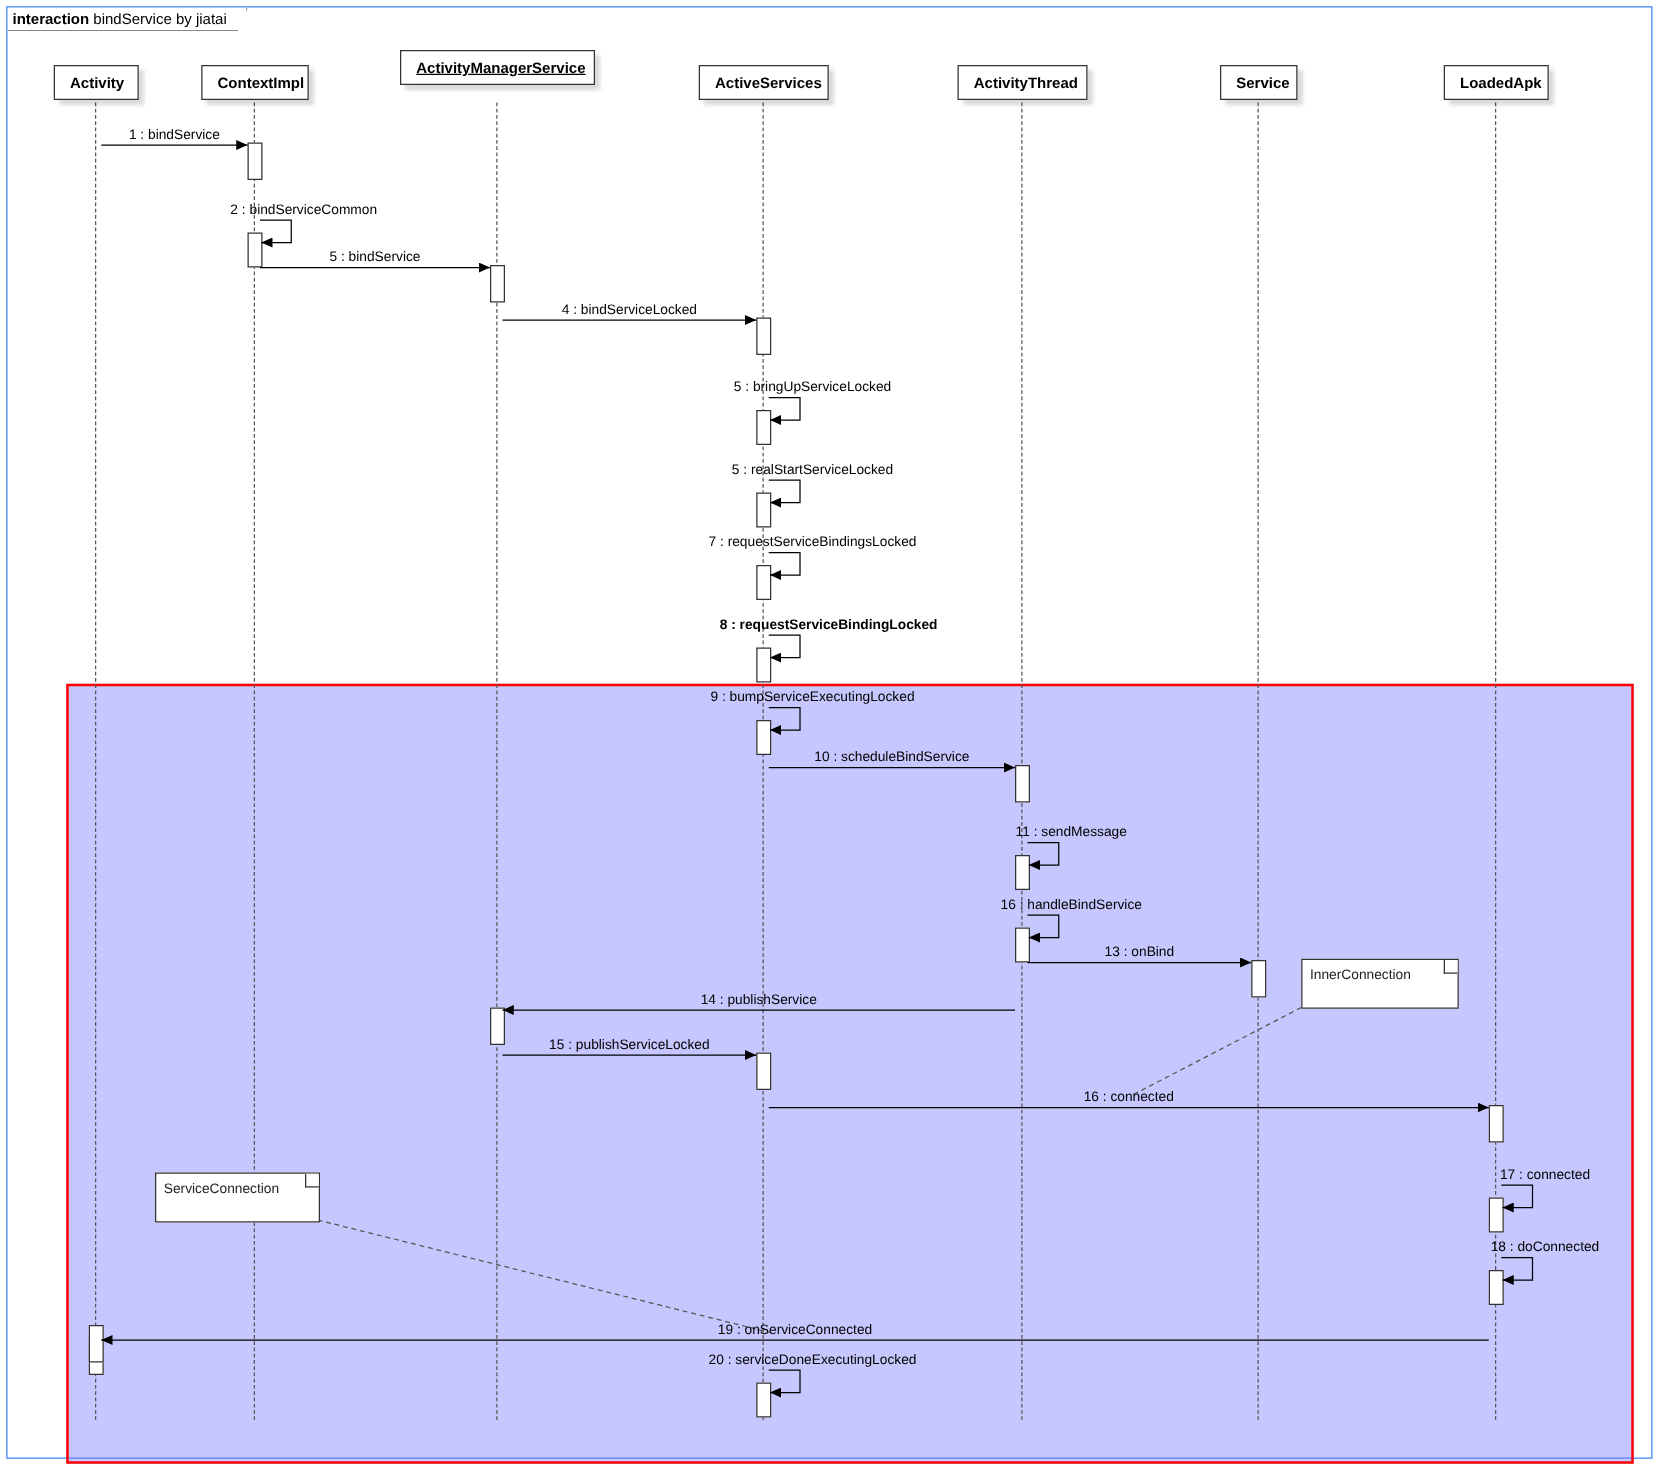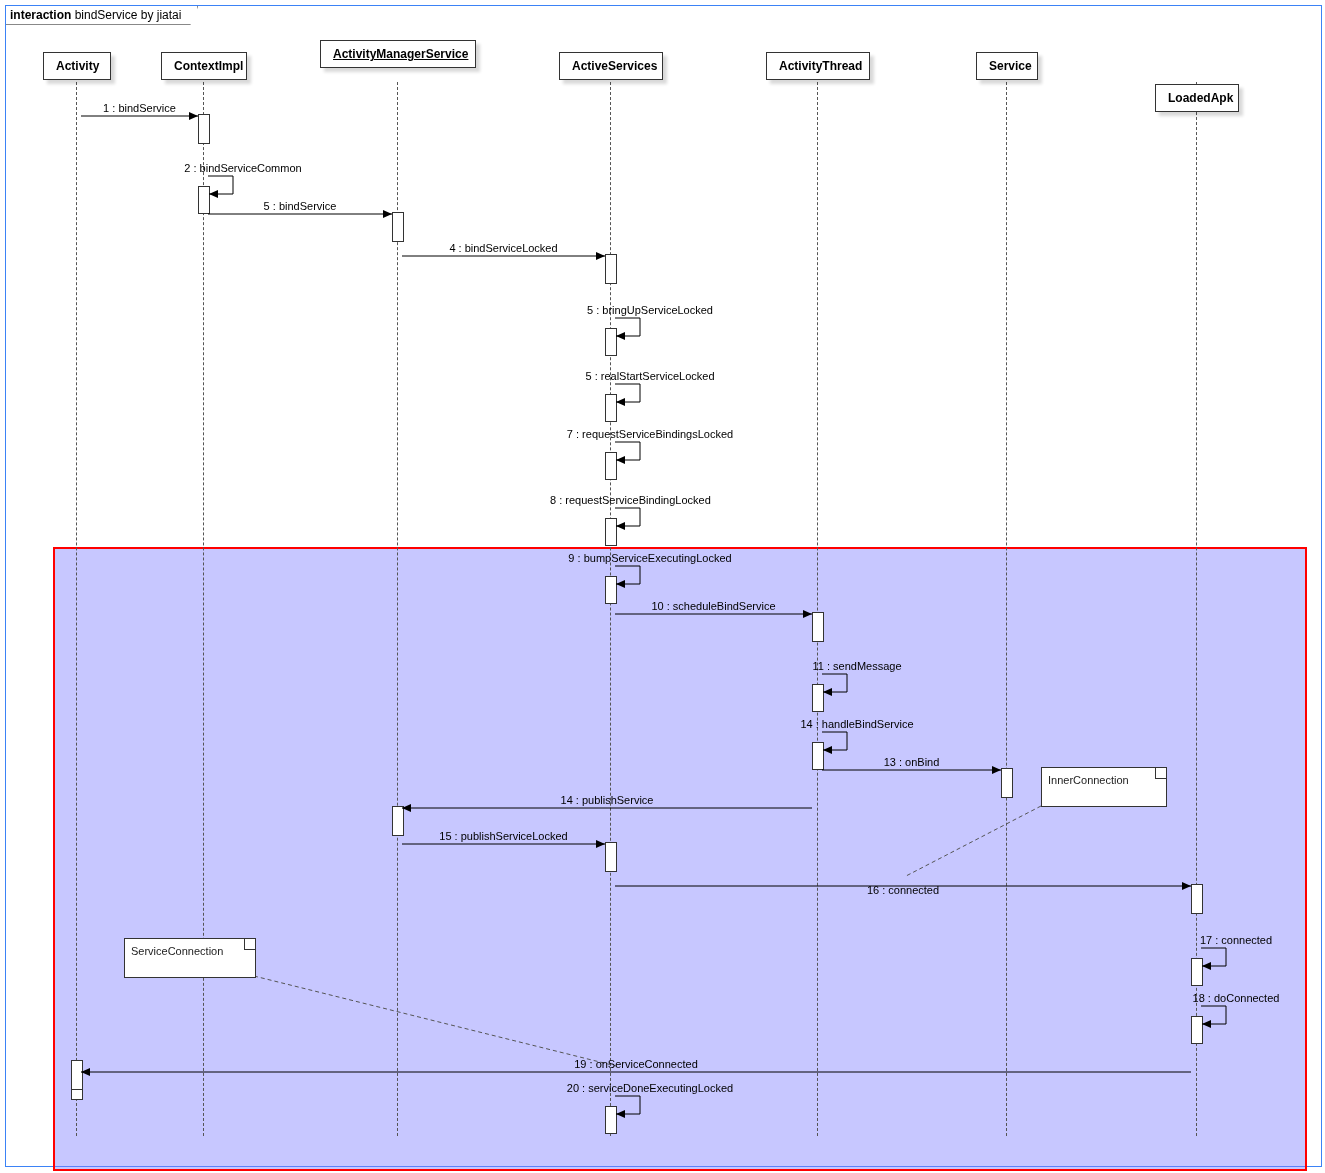--- a/index.html
+++ b/index.html
@@ -107,21 +107,21 @@
       <div class="lifeline-head" style="left: 155px; top: 46px; width: 60px;">ContextImpl</div>
       <div class="lifeline-line" style="left: 197px; top: 76px; height: 1054px;"></div>
       <div class="lifeline-head" style="left: 314px; top: 34px; width: 130px; text-decoration: underline;">ActivityManagerService</div>
       <div class="lifeline-line" style="left: 391px; top: 76px; height: 1054px;"></div>
       <div class="lifeline-head" style="left: 553px; top: 46px; width: 78px;">ActiveServices</div>
       <div class="lifeline-line" style="left: 604px; top: 76px; height: 1054px;"></div>
       <div class="lifeline-head" style="left: 760px; top: 46px; width: 78px;">ActivityThread</div>
       <div class="lifeline-line" style="left: 811px; top: 76px; height: 1054px;"></div>
       <div class="lifeline-head" style="left: 970px; top: 46px; width: 36px;">Service</div>
       <div class="lifeline-line" style="left: 1000px; top: 76px; height: 1054px;"></div>
-      <div class="lifeline-head" style="left: 1149px; top: 46px; width: 58px; margin-top: 32px;">LoadedApk</div>
+      <div class="lifeline-head" style="left: 1149px; top: 46px; width: 58px;">LoadedApk</div>
       <div class="lifeline-line" style="left: 1190px; top: 76px; height: 1054px;"></div>
       <div class="activation" style="left: 192px; top: 108px; height: 28px;"></div>
       <div class="activation" style="left: 192px; top: 180px; height: 26px;"></div>
       <div class="activation" style="left: 386px; top: 206px; height: 28px;"></div>
       <div class="activation" style="left: 599px; top: 248px; height: 28px;"></div>
       <div class="activation" style="left: 599px; top: 322px; height: 26px;"></div>
       <div class="activation" style="left: 599px; top: 388px; height: 26px;"></div>
       <div class="activation" style="left: 599px; top: 446px; height: 26px;"></div>
       <div class="activation" style="left: 599px; top: 512px; height: 26px;"></div>
       <div class="activation" style="left: 599px; top: 570px; height: 26px;"></div>
@@ -172,27 +172,27 @@
       <line x1="248" y1="970" x2="610" y2="1060" stroke="#555" stroke-dasharray="4,3"></line>
     </svg>
   <div id="label-container">
       <div class="msg-label" style="left: 33.5px; top: 96px; width: 200px; text-align: center;">1 : bindService</div>
       <div class="msg-label" style="left: 137px; top: 156px; width: 200px; text-align: center;">2 : bindServiceCommon</div>
       <div class="msg-label" style="left: 194px; top: 194px; width: 200px; text-align: center;">5 : bindService</div>
       <div class="msg-label" style="left: 397.5px; top: 236px; width: 200px; text-align: center;">4 : bindServiceLocked</div>
       <div class="msg-label" style="left: 544px; top: 298px; width: 200px; text-align: center;">5 : bringUpServiceLocked</div>
       <div class="msg-label" style="left: 544px; top: 364px; width: 200px; text-align: center;">5 : realStartServiceLocked</div>
       <div class="msg-label" style="left: 544px; top: 422px; width: 200px; text-align: center;">7 : requestServiceBindingsLocked</div>
-      <div class="msg-label" style="left: 544px; top: 488px; width: 200px; text-align: left;">8 : requestServiceBindingLocked</div>
+      <div class="msg-label" style="left: 544px; top: 488px; width: 200px; text-align: right; font-weight: bold;">8 : requestServiceBindingLocked</div>
       <div class="msg-label" style="left: 544px; top: 546px; width: 200px; text-align: center;">9 : bumpServiceExecutingLocked</div>
       <div class="msg-label" style="left: 607.5px; top: 594px; width: 200px; text-align: center;">10 : scheduleBindService</div>
       <div class="msg-label" style="left: 751px; top: 654px; width: 200px; text-align: center;">11 : sendMessage</div>
-      <div class="msg-label" style="left: 751px; top: 712px; width: 200px; text-align: center;">14 : handleBindService</div>
+      <div class="msg-label" style="left: 751px; top: 712px; width: 200px; text-align: center;">16 : handleBindService</div>
       <div class="msg-label" style="left: 805.5px; top: 750px; width: 200px; text-align: center;">13 : onBind</div>
       <div class="msg-label" style="left: 501px; top: 788px; width: 200px; text-align: center;">14 : publishService</div>
       <div class="msg-label" style="left: 397.5px; top: 824px; width: 200px; text-align: center;">15 : publishServiceLocked</div>
-      <div class="msg-label" style="left: 797px; top: 866px; width: 200px; text-align: center; margin-top: 12px;">16 : connected</div>
+      <div class="msg-label" style="left: 797px; top: 866px; width: 200px; text-align: center;">16 : connected</div>
       <div class="msg-label" style="left: 1130px; top: 928px; width: 200px; text-align: center;">17 : connected</div>
       <div class="msg-label" style="left: 1130px; top: 986px; width: 200px; text-align: center;">18 : doConnected</div>
       <div class="msg-label" style="left: 530px; top: 1052px; width: 200px; text-align: center;">19 : onServiceConnected</div>
       <div class="msg-label" style="left: 544px; top: 1076px; width: 200px; text-align: center;">20 : serviceDoneExecutingLocked</div>
     </div>
 </div>
 
 </body></html>

